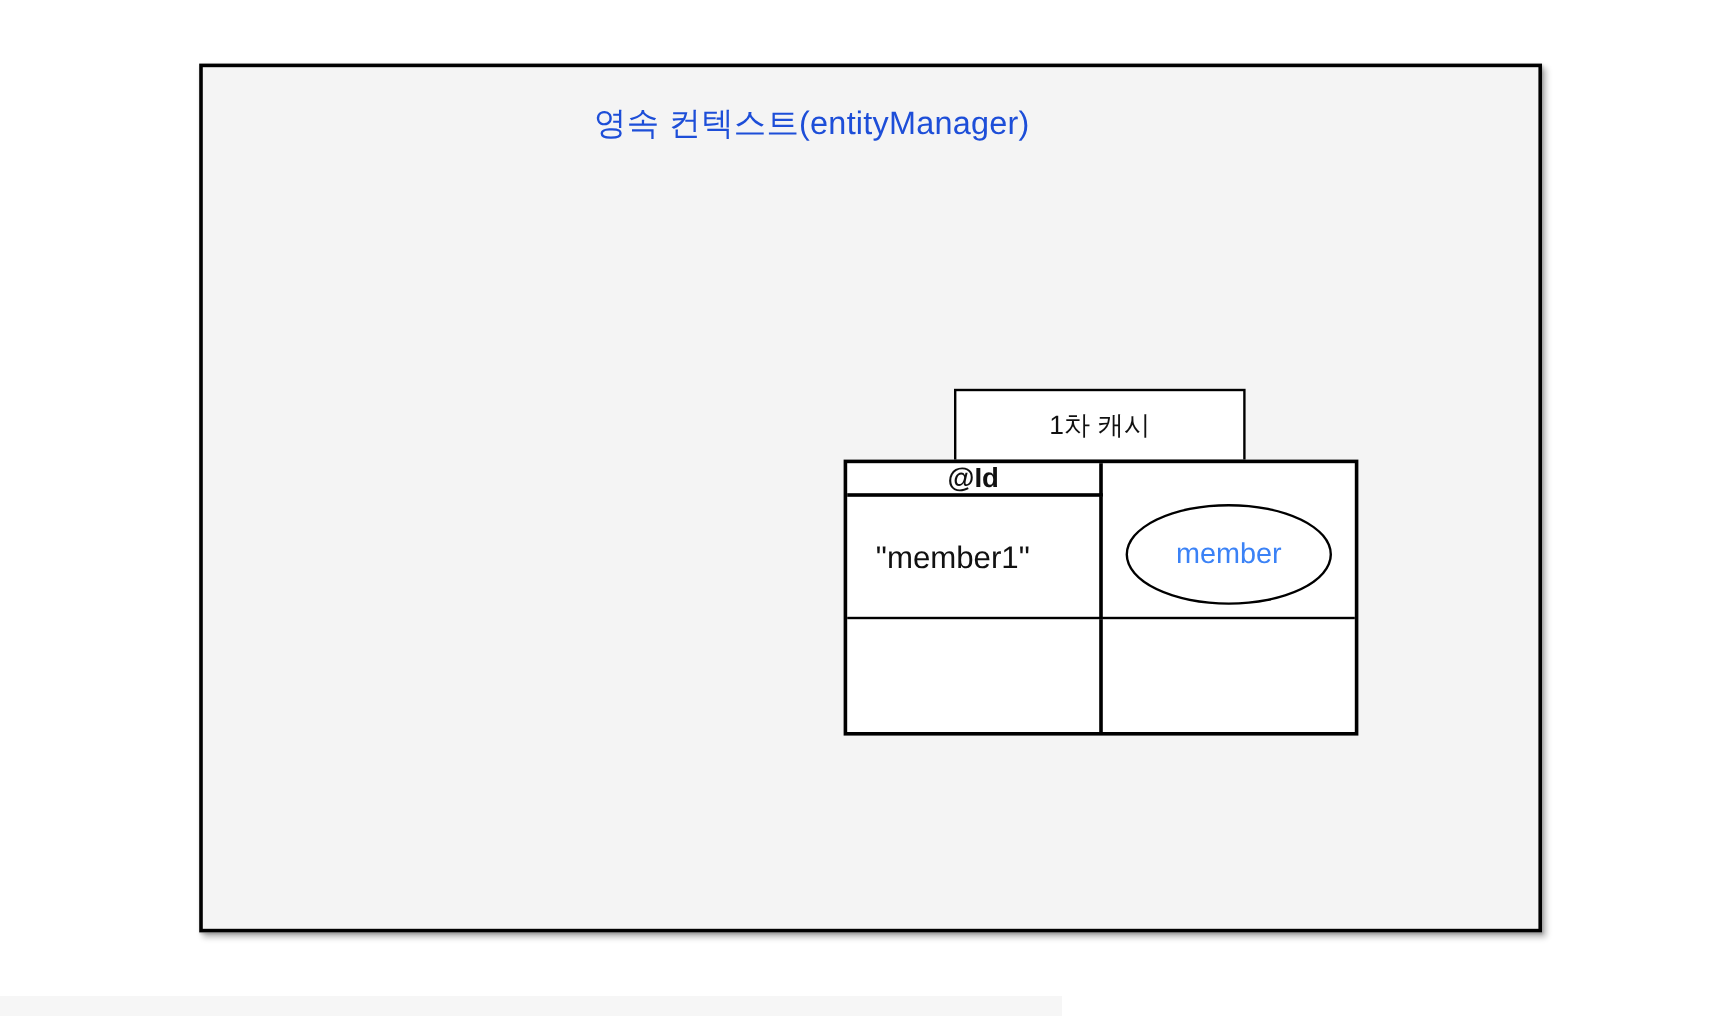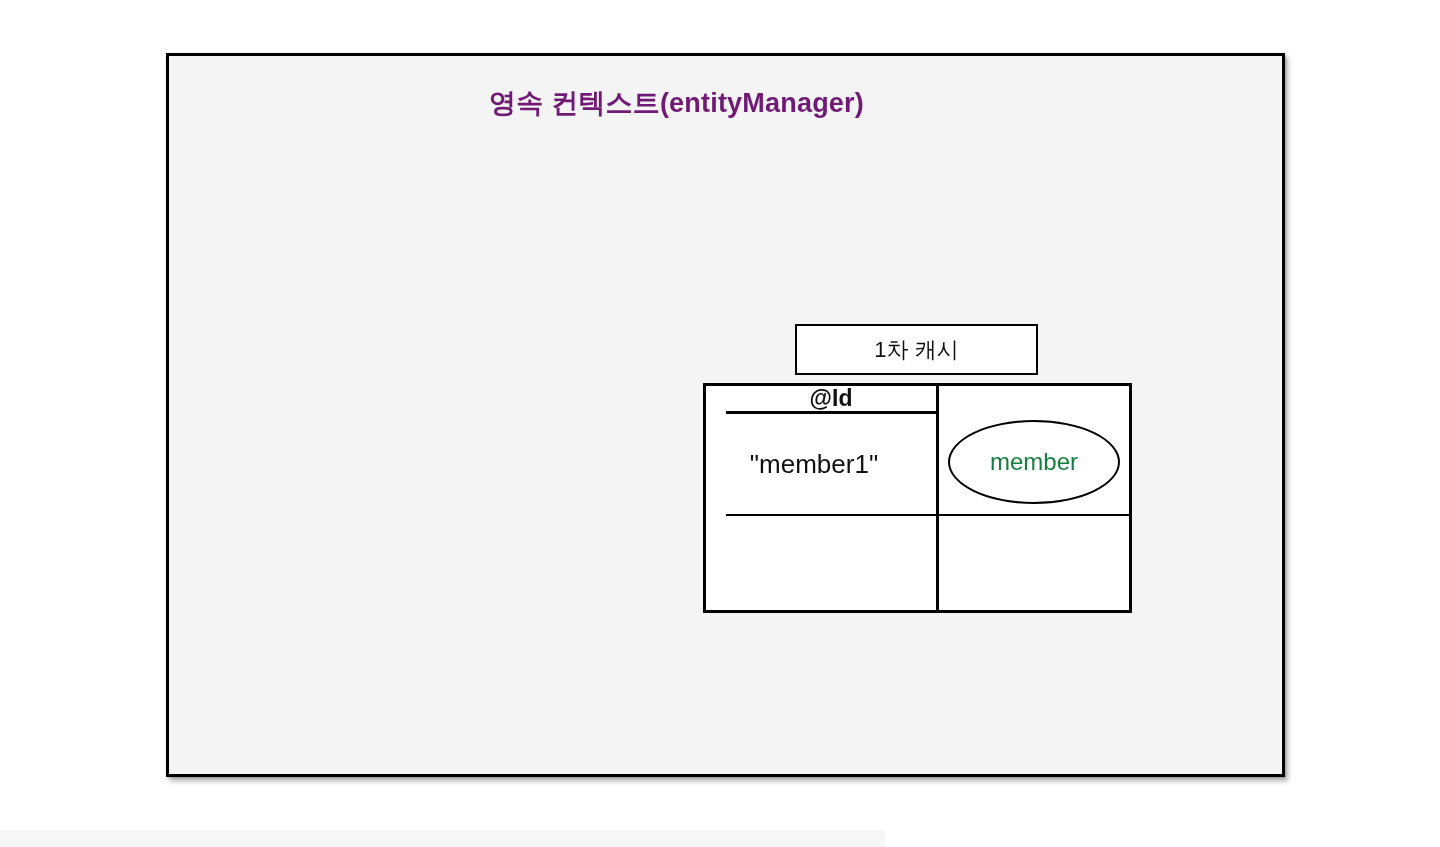--- a/index.html
+++ b/index.html
@@ -21,48 +21,48 @@
     border: 3px solid #000;
     box-shadow: 3px 4px 5px rgba(0,0,0,0.30), 1px 1px 2px rgba(0,0,0,0.18);
   }
   .panel-title {
     position: absolute;
     top: 29px; left: 0;
     width: 100%;
     padding-right: 98px; 
     text-align: center;
     font-size: 27px;
-    font-weight: bold;
-    color: #701a75;
+    font-weight: normal;
+    color: #1d4ed8;
     letter-spacing: 0.2px;
   }
 
   
   .cache-label-box {
     position: absolute;
     left: 626px; top: 268px;   
-    width: 243px; height: 51px;
+    width: 243px; height: 61px;
     background: #ffffff;
     border: 2px solid #000;
     display: flex;
     align-items: center;
     justify-content: center;
     font-size: 22px;
     color: #111;
   }
 
   
   .cache-table {
     position: absolute;
     left: 534px; top: 327px;
     width: 429px;
     background: #ffffff;
     border: 3px solid #000;
   }
-  .tr { display: flex; margin-left: 20px; }
+  .tr { display: flex; }
   .td {
     position: relative;
     display: flex;
     align-items: center;
     justify-content: center;
     color: #111;
   }
   .td.col-id { width: 213px; border-right: 3px solid #000; }
   .td.col-entity { flex: 1; }
   .tr.thead .td {
@@ -79,21 +79,21 @@
   }
   .entity-ellipse {
     width: 172px; height: 84px;
     border: 2.5px solid #000;
     border-radius: 50%;
     background: #ffffff;
     display: flex;
     align-items: center;
     justify-content: center;
     font-size: 24px;
-    color: #15803d;
+    color: #3b82f6;
     margin-top: -4px; 
   }
 
   
   .footer-bar {
     position: absolute;
     left: 0; top: 830px;
     width: 885px; height: 17px;
     background: #f6f6f6;
   }

